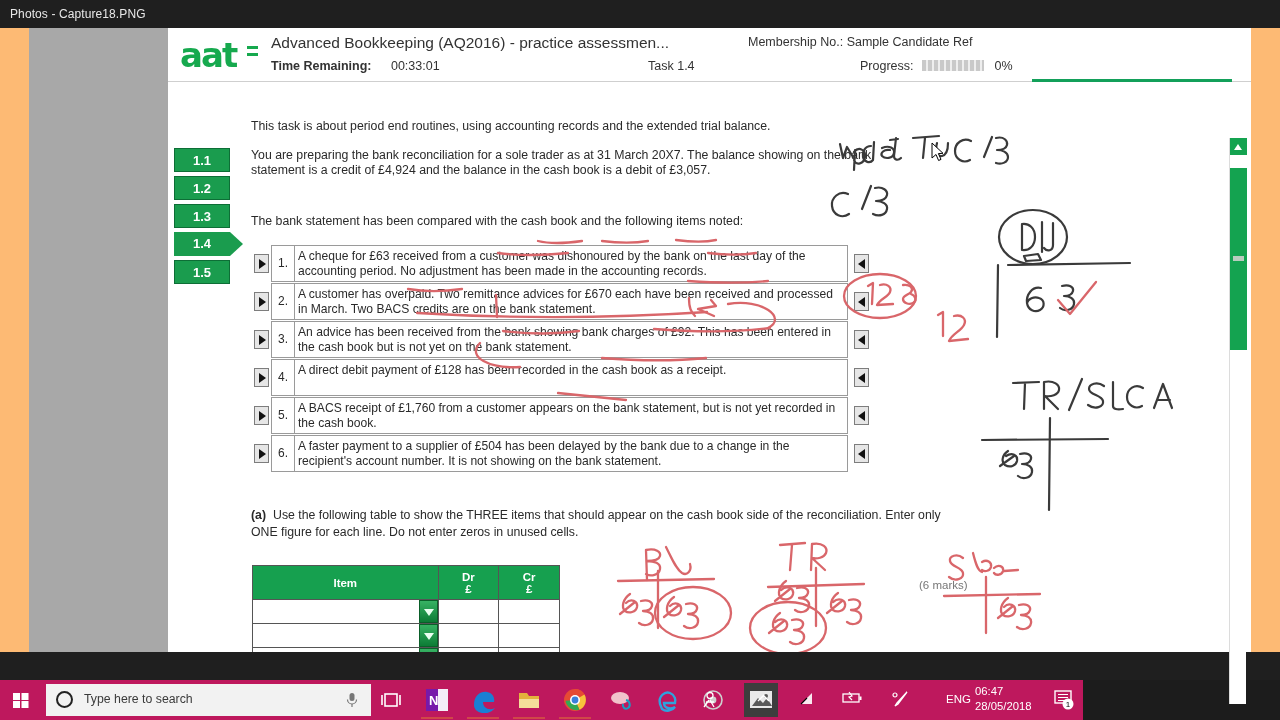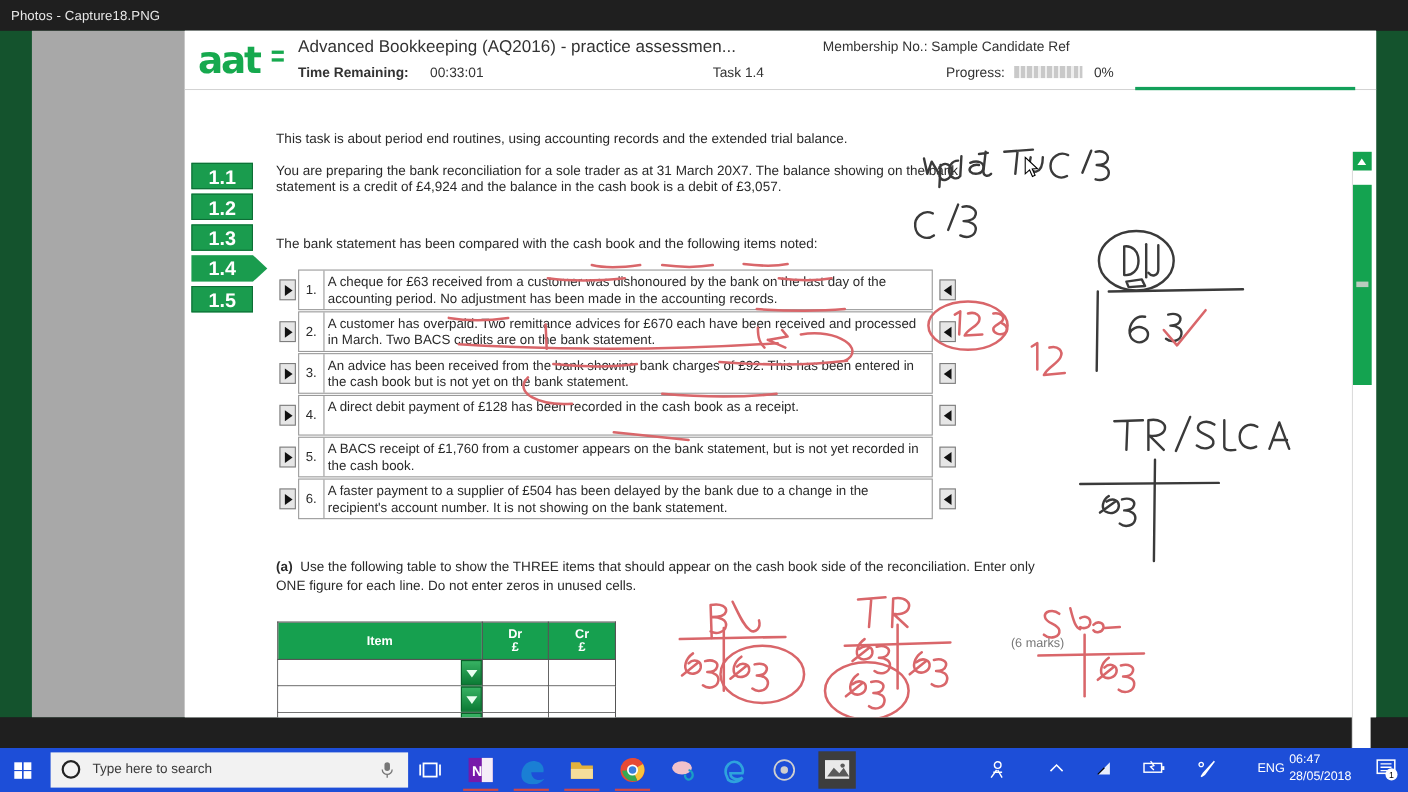--- a/index.html
+++ b/index.html
@@ -16,21 +16,21 @@
     background:#1f1f1f;
   }
   #titlebar {
     position:absolute; left:0; top:0; width:1280px; height:28px;
     background:#1f1f1f; color:#e8e8e8;
     font-size:12px; line-height:28px; padding-left:10px;
     letter-spacing:.1px;
   }
   #photo-canvas {
     position:absolute; left:0; top:28px; width:1280px; height:624px;
-    background:#14532d;
+    background:#fdba74;
   }
   
   #photo-inner {
     position:absolute; left:29px; top:0px; width:1222px; height:624px;
     background:#a8a8a8;
   }
 
   
   #assessment {
     position:absolute; left:139px; top:0px; width:1083px; height:624px;
@@ -76,21 +76,21 @@
     position:absolute; right:19px; top:9px; width:200px; height:38px;
     background:#13a05a; color:#fff; font-size:14.5px; font-weight:bold;
     text-align:center; line-height:38px; cursor:pointer;margin-top:42px;
   }
 
   
   #aat-body { position:absolute; left:0; top:54px; width:1083px; height:570px; background:#fff; }
   #task-nav { position:absolute; left:6px; top:66px; width:63px; }
   .nav-pill {
     position:relative; width:56px; height:24px; margin-bottom:4px;
-    background:#1a9c4e; color:#fff; font-weight:bold; font-size:18px;
+    background:#1a9c4e; color:#fff; font-weight:bold; font-size:13px;
     text-align:center; line-height:24px; border:1px solid #0d6e36;
     cursor:pointer;
   }
   .nav-pill.active {
     background:#1a9c4e; border:none; width:56px;
   }
   .nav-pill.active::after {
     content:""; position:absolute; left:56px; top:0;
     border-top:12px solid transparent; border-bottom:12px solid transparent;
     border-left:13px solid #1a9c4e;
@@ -166,21 +166,21 @@
   #scroll-thumb { position:absolute; left:0; top:30px; width:17px; height:182px; background:#14a350; cursor:pointer;}
   #scroll-thumb::after { content:""; position:absolute; left:3px; top:88px; width:11px; height:5px; background:#b9ccbe;}
 
   
   #ink { position:absolute; left:0; top:0; width:1083px; height:624px; pointer-events:none; }
 
   
   #cursor { position:absolute; left:763px; top:114px; width:14px; height:20px; }
 
   
-  #taskbar { position:absolute; left:0; bottom:0; width:1280px; height:40px; background:#1d4ed8; }
+  #taskbar { position:absolute; left:0; bottom:0; width:1083px; height:40px; background:#be185d; }
   #start-btn { position:absolute; left:6px; top:6px; width:30px; height:28px; cursor:pointer; }
   #search-box {
     position:absolute; left:46px; top:4px; width:325px; height:32px;
     background:#f2f2f2; cursor:text;
   }
   #search-circle { position:absolute; left:10px; top:7px; width:17px; height:17px;
     border:2.3px solid #222; border-radius:50%; }
   #search-text { position:absolute; left:38px; top:8px; font-size:12.3px; color:#3a3a3a; }
   #mic-icon { position:absolute; right:12px; top:8px; width:14px; height:16px; }
   .tb-icon { position:absolute; top:7px; width:26px; height:26px; cursor:pointer; }

